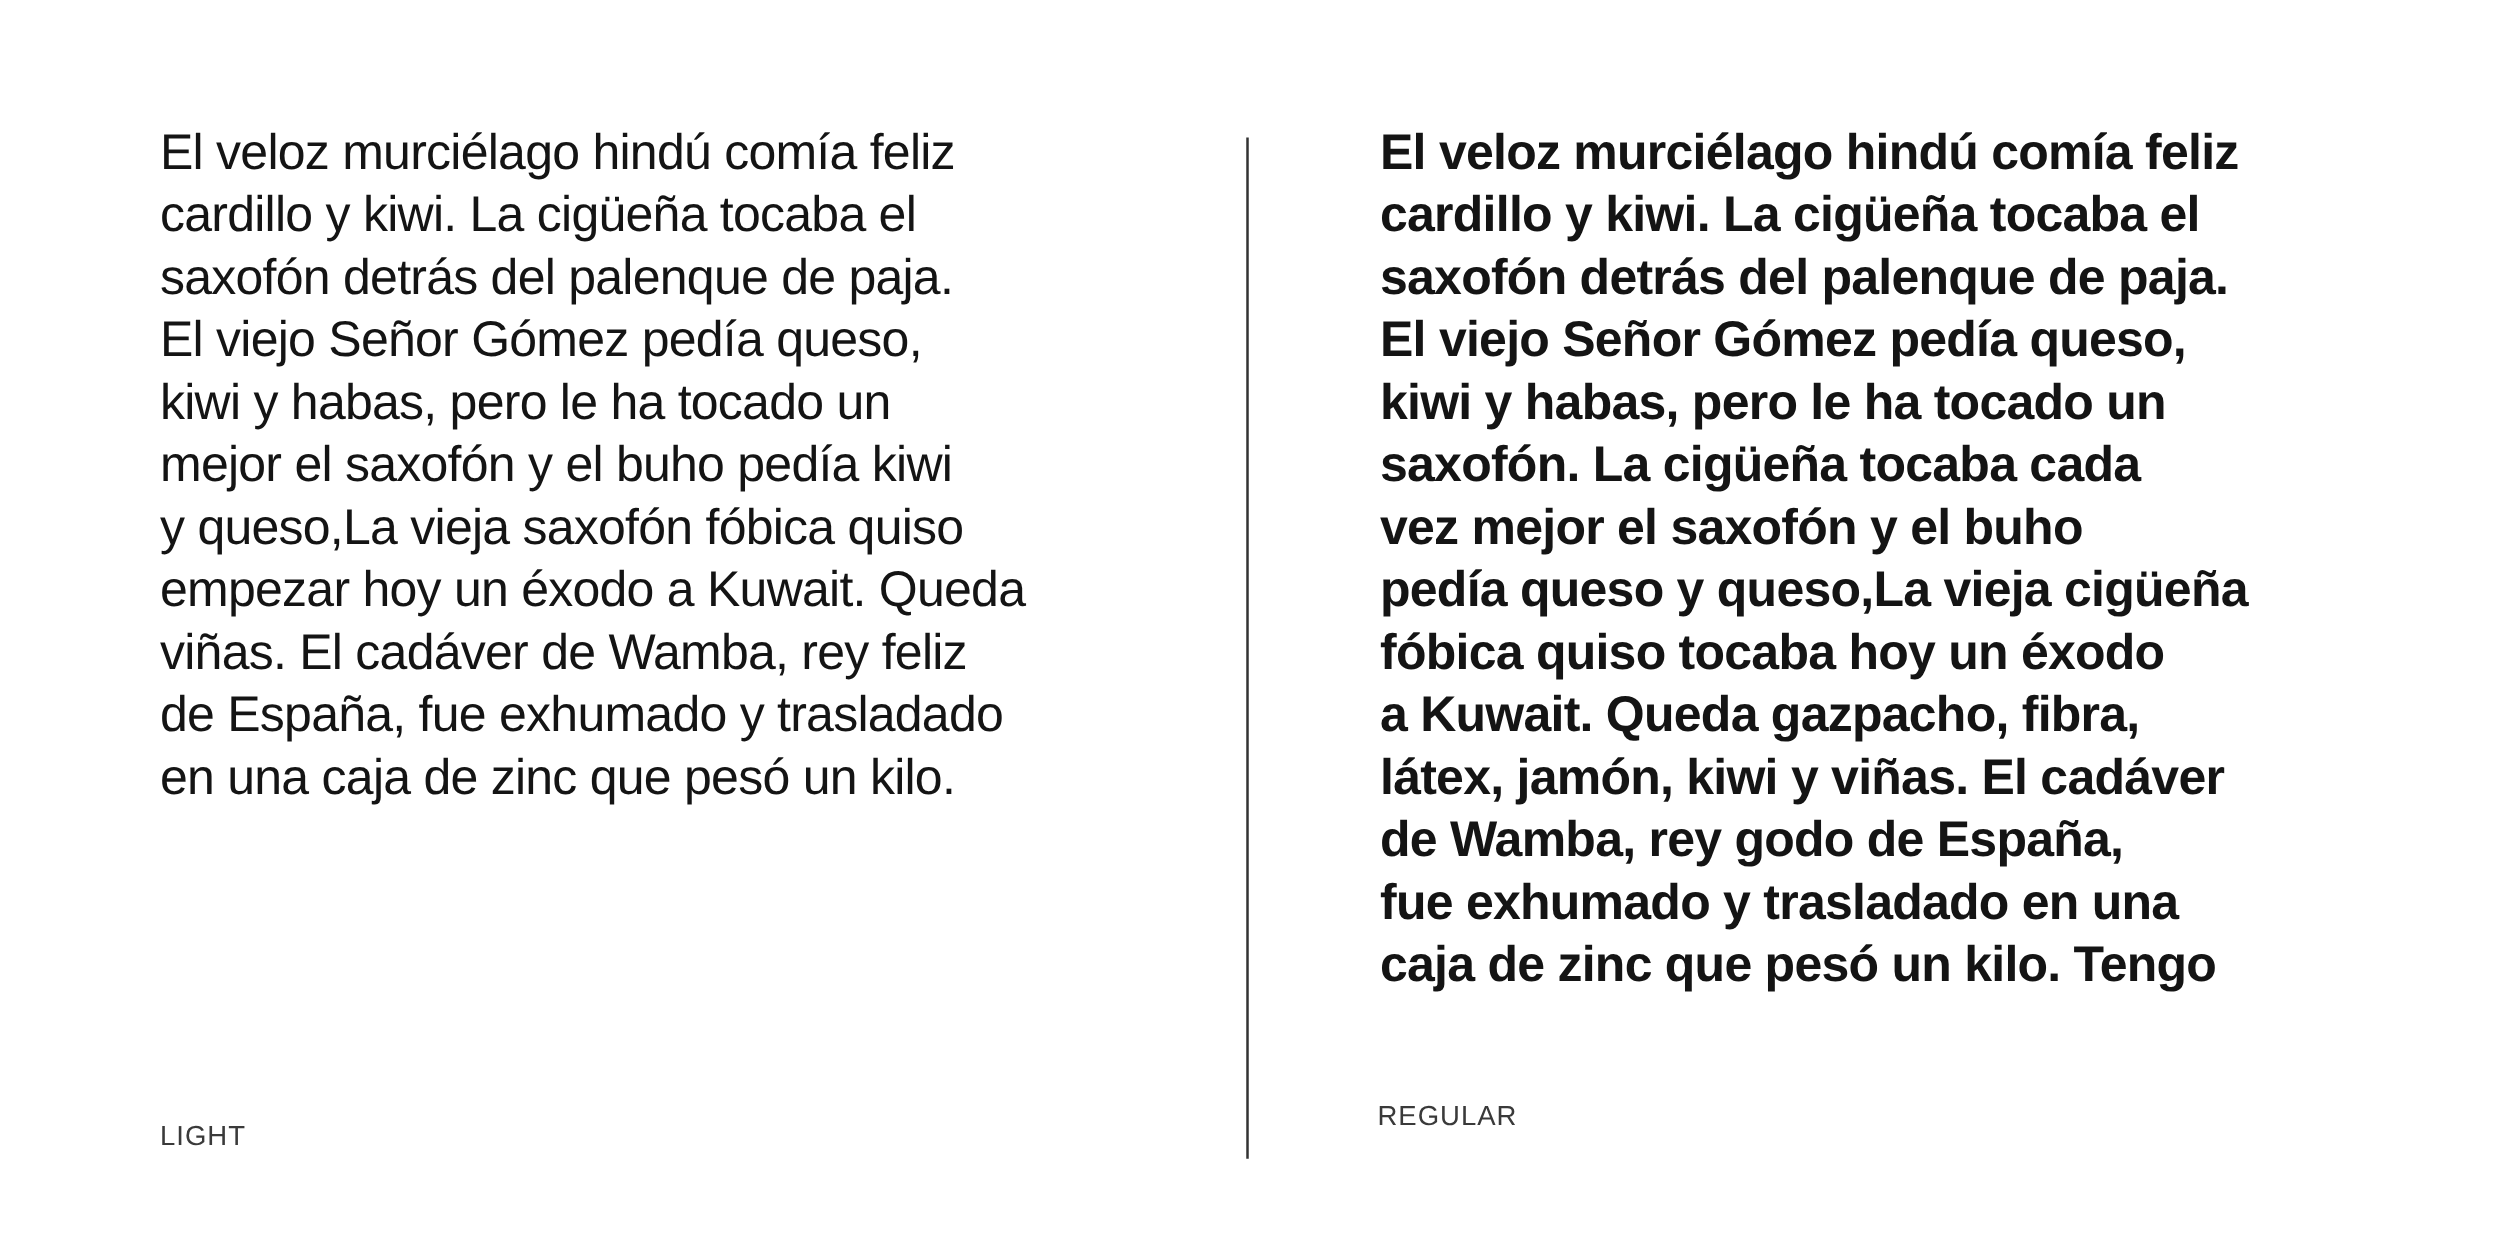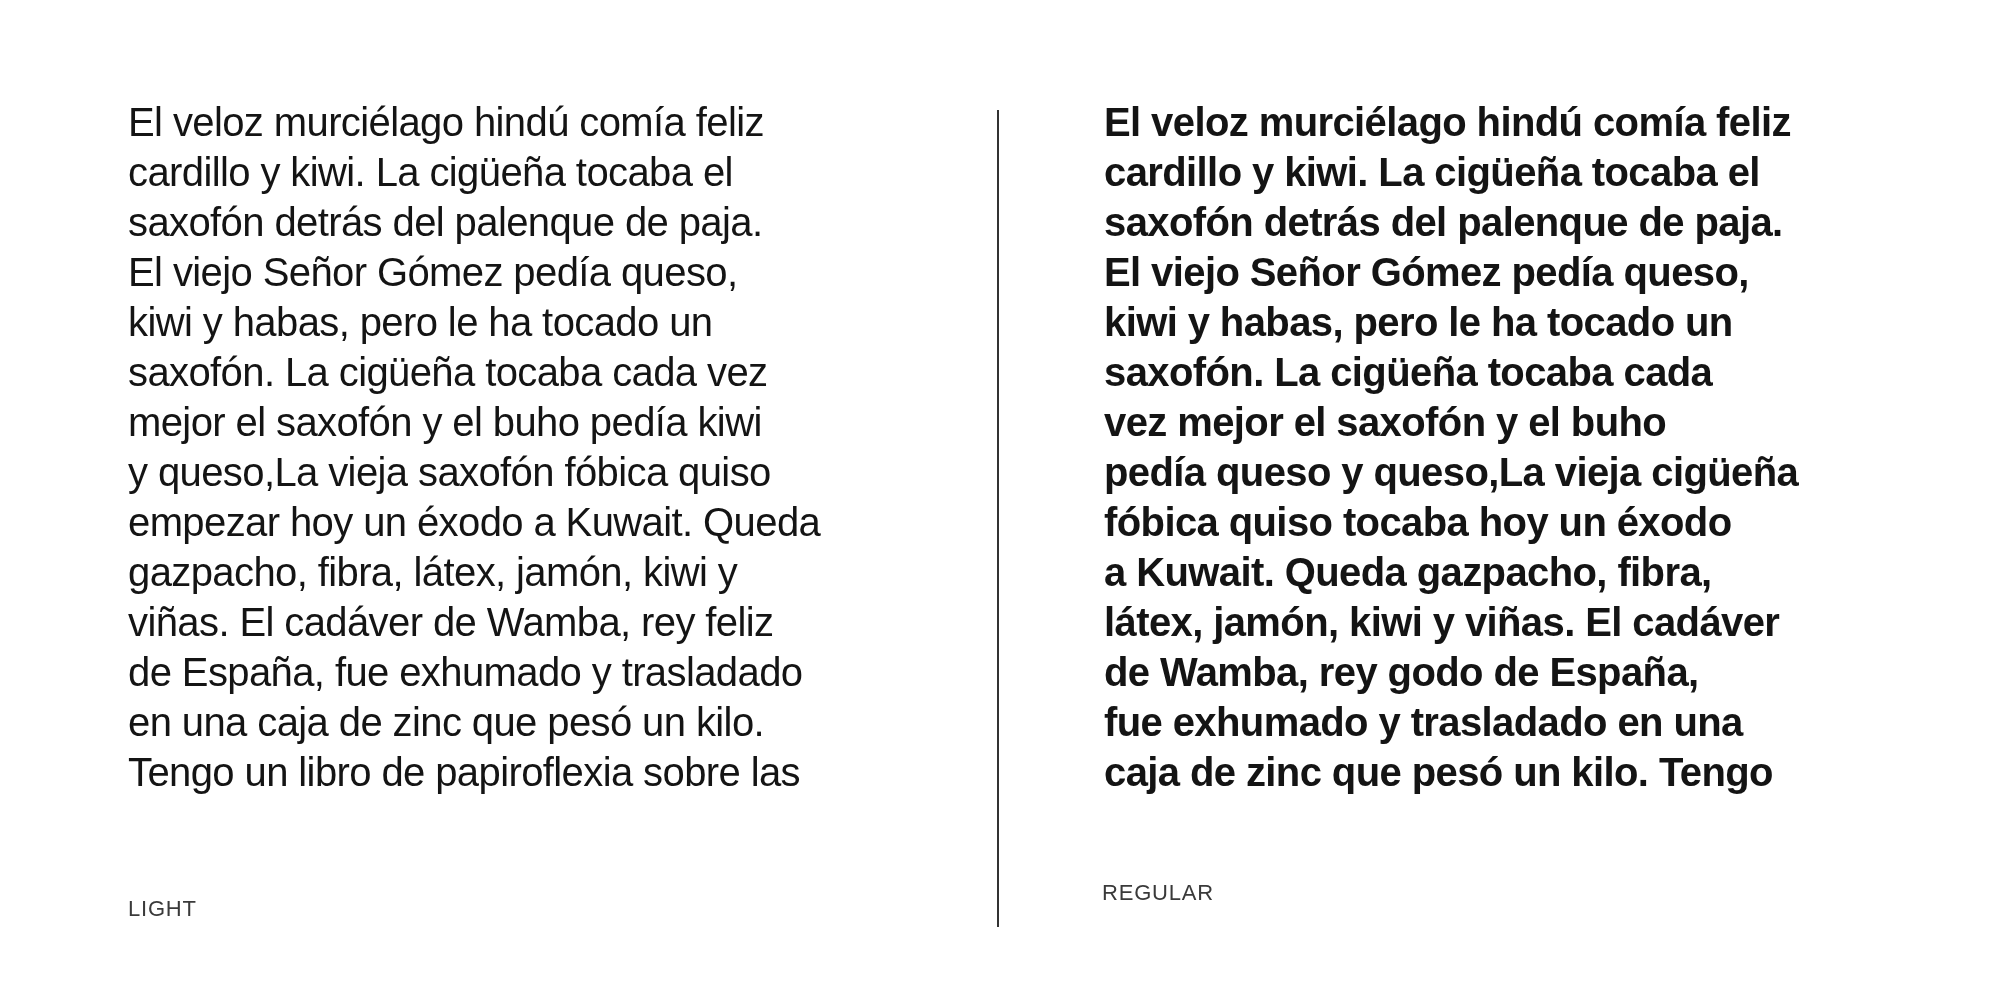--- a/index.html
+++ b/index.html
@@ -60,29 +60,26 @@
 
 <div class="page">
 
   <section class="column">
     <div class="text-block text-light">
       <div class="line">El veloz murciélago hindú comía feliz</div>
       <div class="line">cardillo y kiwi. La cigüeña tocaba el</div>
       <div class="line">saxofón detrás del palenque de paja.</div>
       <div class="line">El viejo Señor Gómez pedía queso,</div>
       <div class="line">kiwi y habas, pero le ha tocado un</div>
-      <div class="line">saxofón. La cigüeña tocaba cada vez</div>
       <div class="line">mejor el saxofón y el buho pedía kiwi</div>
       <div class="line">y queso,La vieja saxofón fóbica quiso</div>
       <div class="line">empezar hoy un éxodo a Kuwait. Queda</div>
-      <div class="line">gazpacho, fibra, látex, jamón, kiwi y</div>
       <div class="line">viñas. El cadáver de Wamba, rey feliz</div>
       <div class="line">de España, fue exhumado y trasladado</div>
       <div class="line">en una caja de zinc que pesó un kilo.</div>
-      <div class="line">Tengo un libro de papiroflexia sobre las</div>
     </div>
     <div class="weight-label label-light">LIGHT</div>
   </section>
 
   <div class="divider"></div>
 
   <section class="column">
     <div class="text-block text-regular">
       <div class="line">El veloz murciélago hindú comía feliz</div>
       <div class="line">cardillo y kiwi. La cigüeña tocaba el</div>

